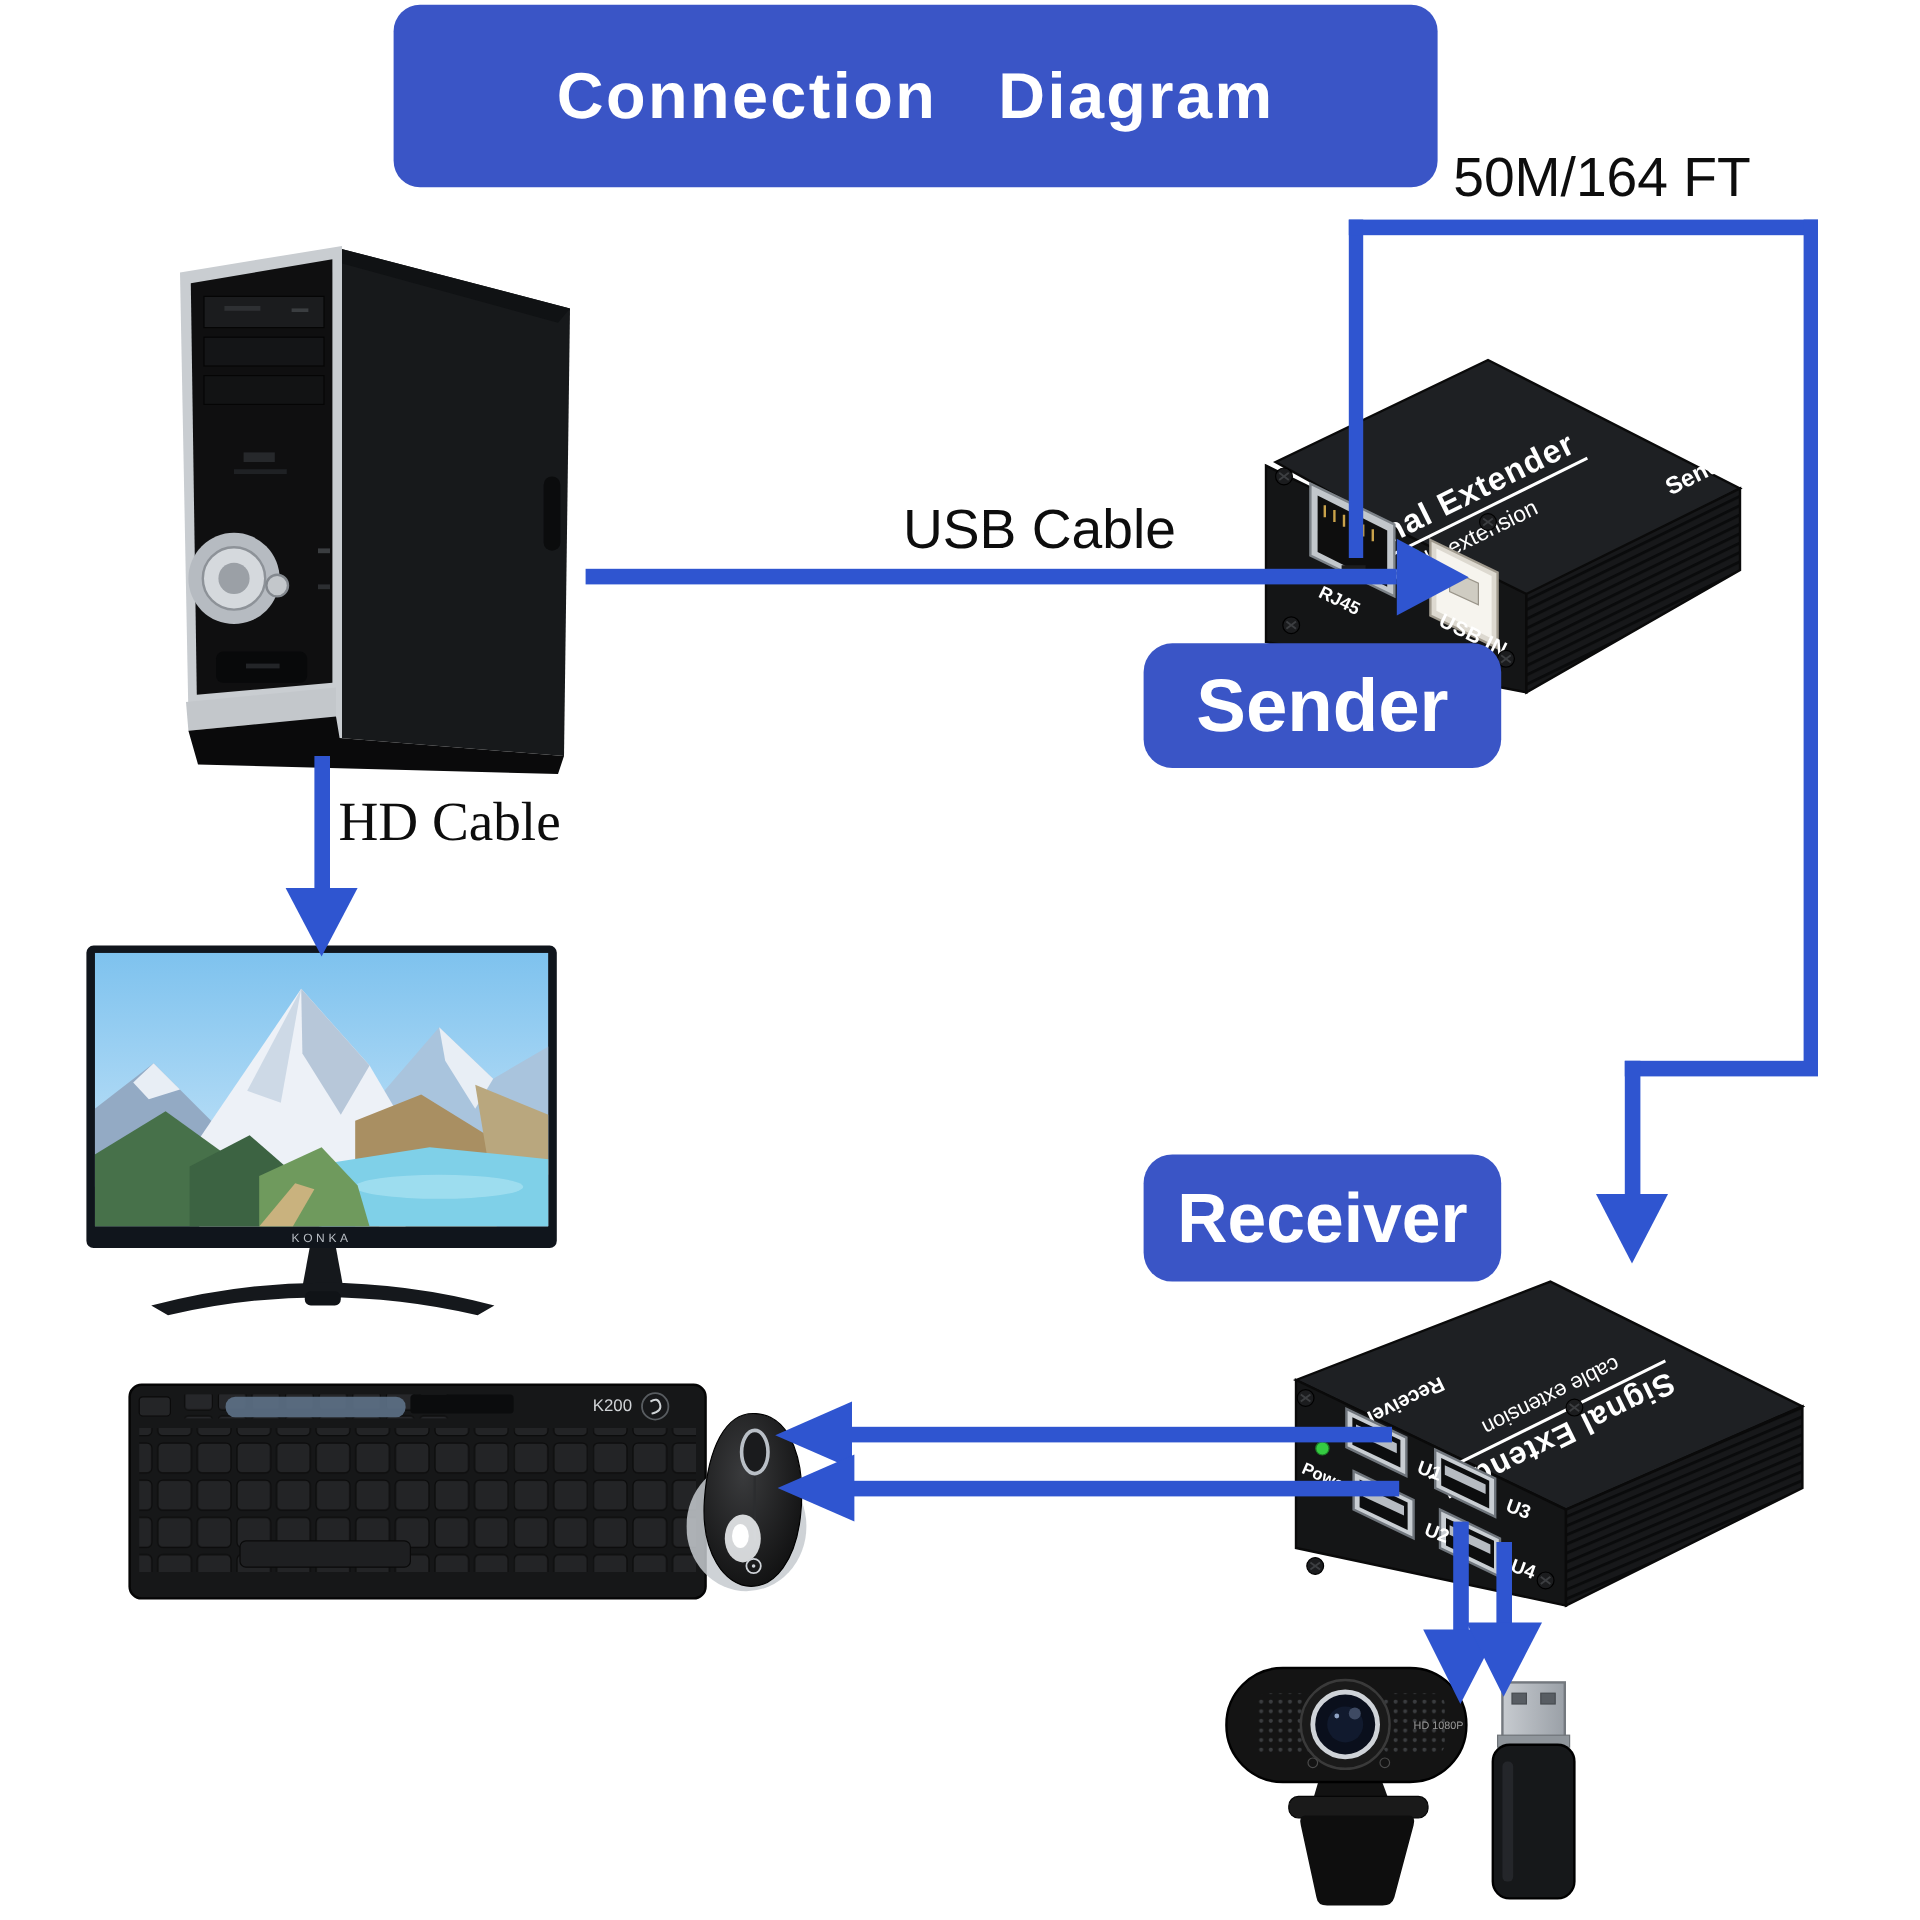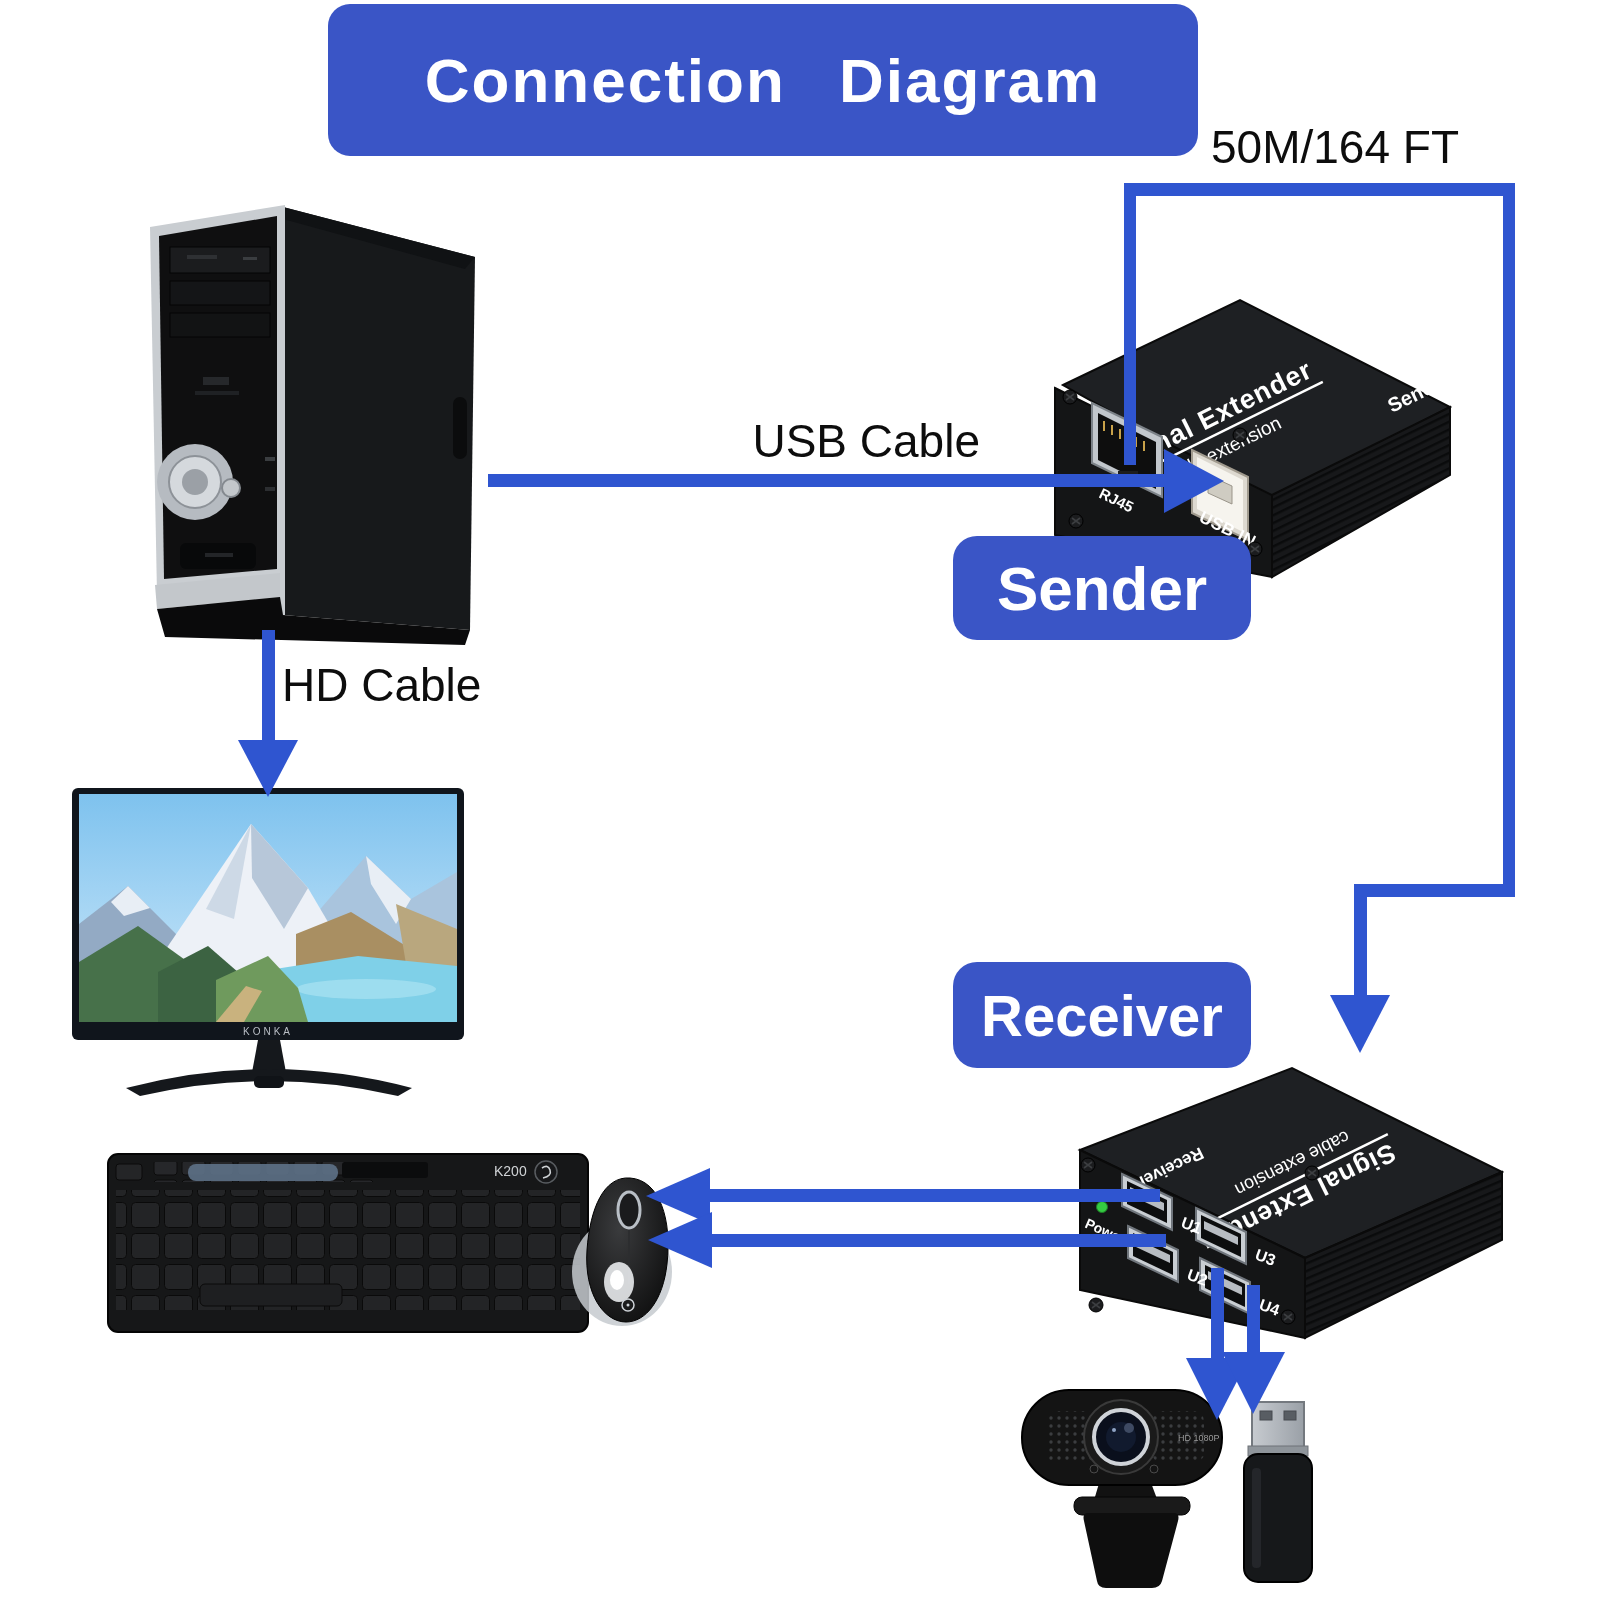--- a/index.html
+++ b/index.html
@@ -2,30 +2,30 @@
 <html><head>
 <meta charset="utf-8">
 <style>
   html,body{margin:0;padding:0;background:#fff;}
   .canvas{position:relative;width:1600px;height:1600px;background:#ffffff;
           font-family:"Liberation Sans",sans-serif;overflow:hidden;}
   .canvas svg{position:absolute;}
   svg text{font-family:"Liberation Sans",sans-serif;}
   .title{position:absolute;left:328px;top:4px;width:870px;height:152px;
          background:#3a55c6;border-radius:22px;display:flex;align-items:center;justify-content:center;
-         color:#fff;font-size:62px;font-weight:bold;letter-spacing:2px;word-spacing:34px;z-index:20;}
+         color:#fff;font-size:54px;font-weight:bold;letter-spacing:2px;word-spacing:34px;z-index:20;}
   .pill{position:absolute;background:#3a55c6;color:#fff;border-radius:24px;
         display:flex;align-items:center;justify-content:center;font-weight:bold;z-index:20;}
   .pill.sender{left:953px;top:536px;width:298px;height:104px;font-size:62px;}
   .pill.receiver{left:953px;top:962px;width:298px;height:106px;font-size:58px;}
   .label{position:absolute;color:#0d0d0d;font-size:46px;font-weight:500;white-space:nowrap;z-index:20;}
   .label.cable-length{left:1180px;top:120px;width:310px;text-align:center;}
   .label.cable-type{left:1215px;top:196px;width:260px;text-align:center;}
   .label.usb-cable{left:660px;top:414px;width:320px;text-align:right;}
-  .label.hd-cable{left:282px;top:658px;}
+  .label.hd-cable{left:282px;top:658px;font-family:Liberation Serif, serif;}
   .devices{z-index:10;}
   .cables{z-index:30;pointer-events:none;}
 </style>
 </head>
 <body>
 
 <div class="canvas">
 
   <div class="title">Connection Diagram</div>
 

